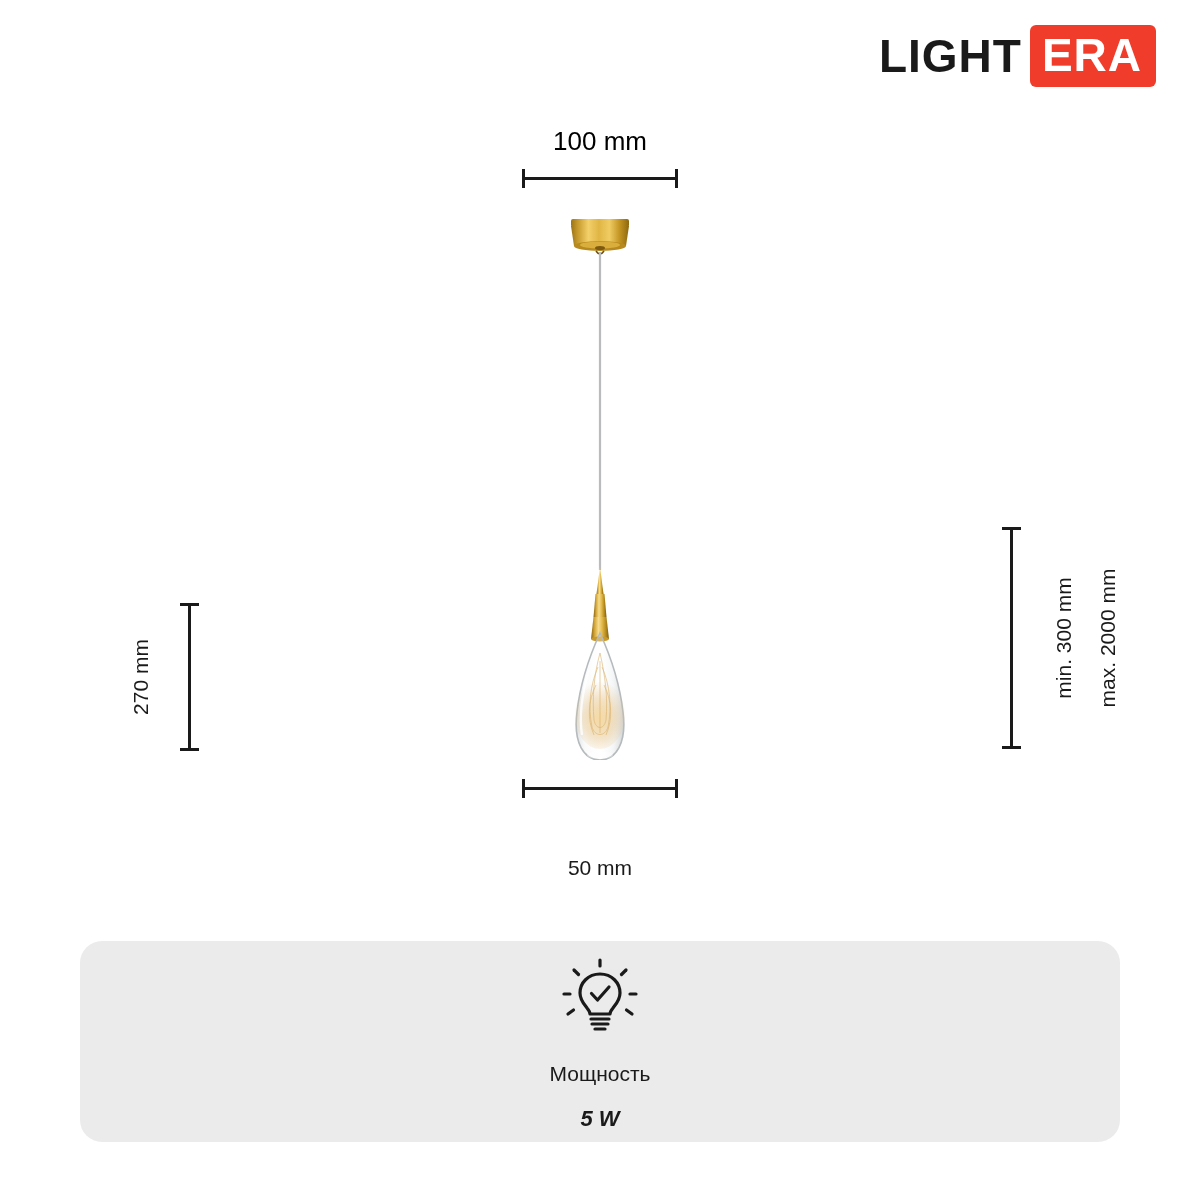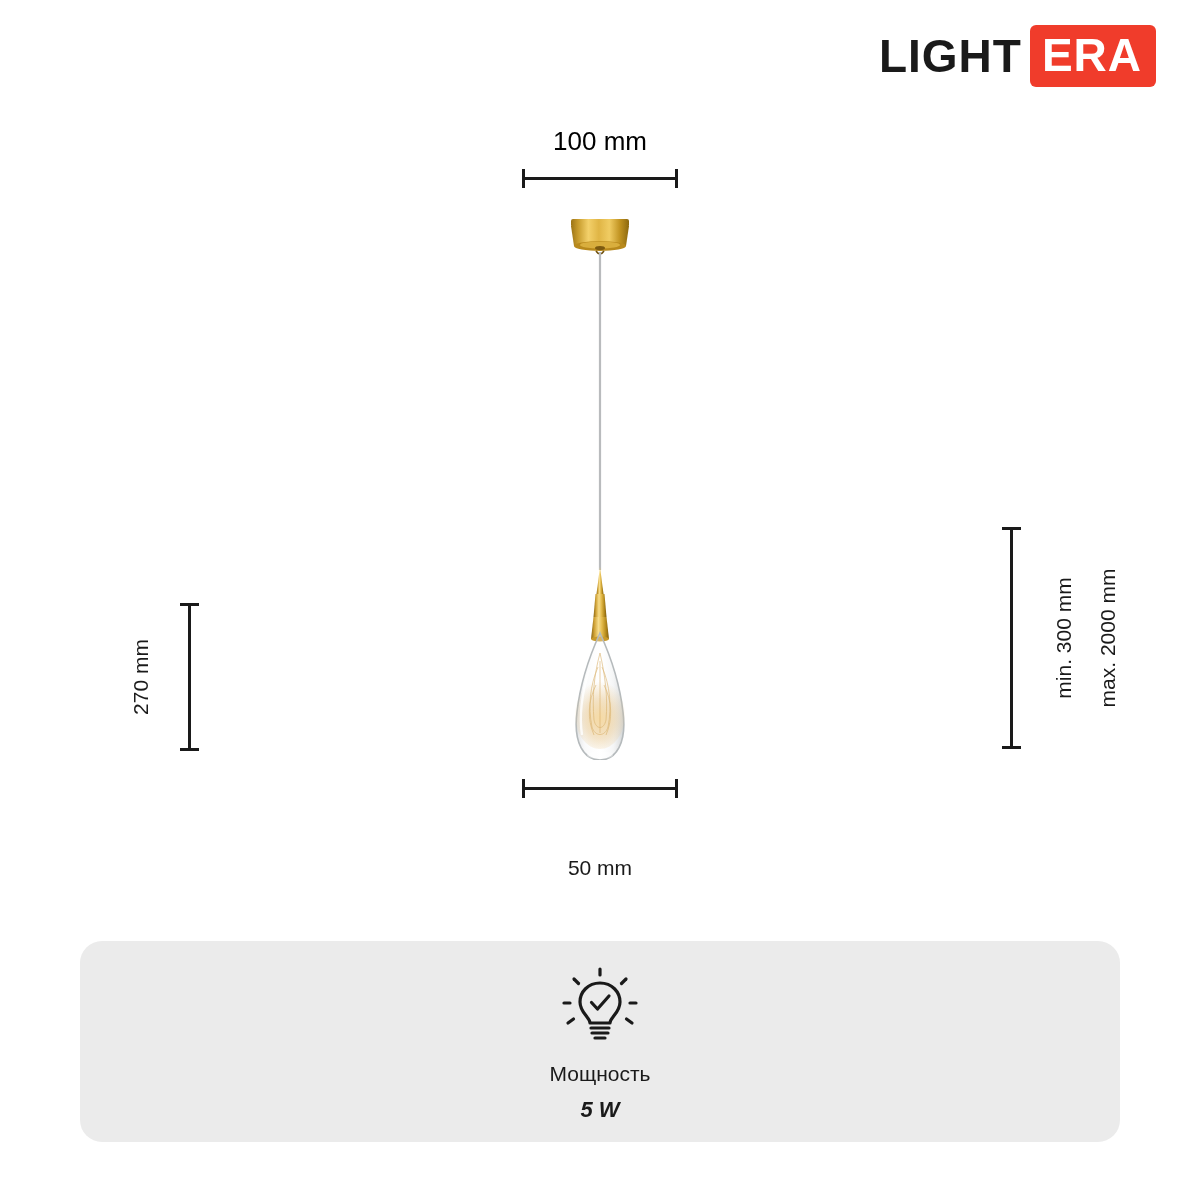--- a/index.html
+++ b/index.html
@@ -189,21 +189,21 @@
     background: #EBEBEB;
     border-radius: 22px;
     display: flex;
   }
   .spec-cell {
     flex: 1 1 0;
     display: flex;
     flex-direction: column;
     align-items: center;
     justify-content: center;
-    gap: 3px;
+    gap: 12px;
   }
   .spec-icon {
     height: 92px;
     display: flex;
     align-items: center;
     justify-content: center;
     margin-bottom: 6px;
   }
   .spec-label {
     font-size: 21px;

